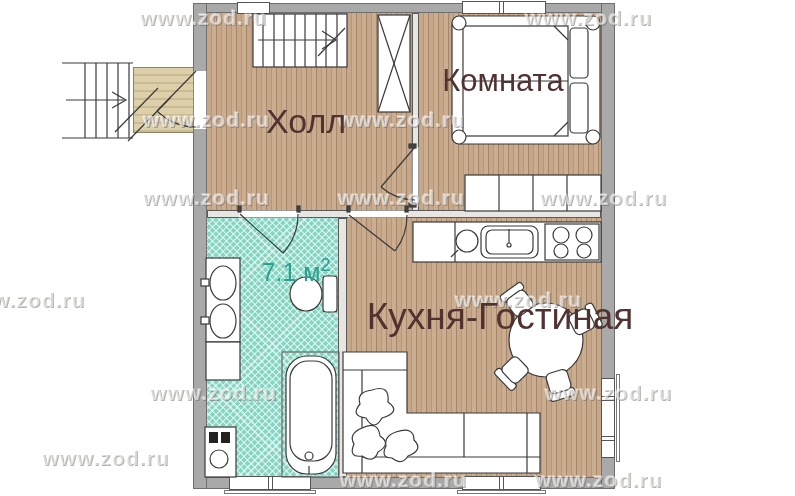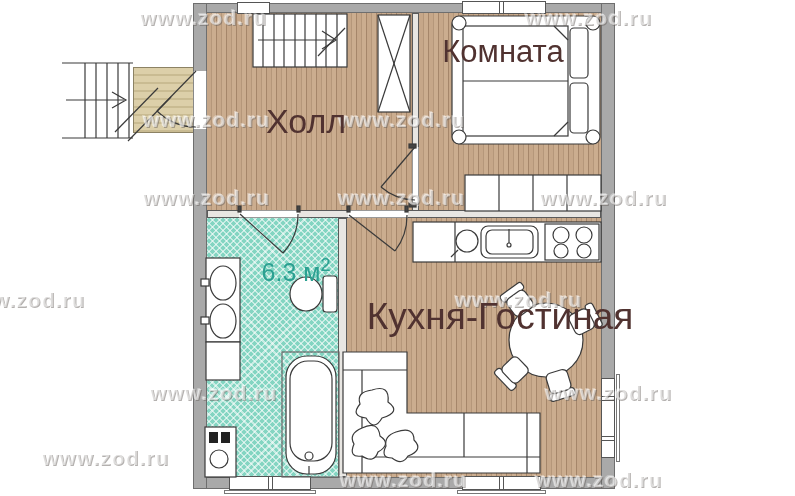--- a/index.html
+++ b/index.html
@@ -257,26 +257,26 @@
       <span class="wm" style="left: 545px; top: 381px;">www.zod.ru</span>
       <span class="wm" style="left: 42px; top: 446px;">www.zod.ru</span>
       <span class="wm" style="left: 340px; top: 468px;">www.zod.ru</span>
       <span class="wm" style="left: 535px; top: 468px;">www.zod.ru</span>
     </div>
 
   <div class="room-label" style="left:306px;top:121px;font-size:34px;">
     <span>Холл</span>
   </div>
 
-  <div class="room-label" style="left:503px;top:51px;font-size:31px;">
+  <div class="room-label" style="left:503px;top:80px;font-size:31px;">
     <span>Комната</span>
   </div>
 
   <div class="room-label bath-label" style="left:296px;top:271px;font-size:25px;">
-    <span>6.3 м</span><sup>2</sup>
+    <span>7.1 м</span><sup>2</sup>
   </div>
 
   <div class="room-label" style="left:500px;top:316px;font-size:37px;">
     <span>Кухня-Гостиная</span>
   </div>
 
 
 </div>
 
 </body></html>

